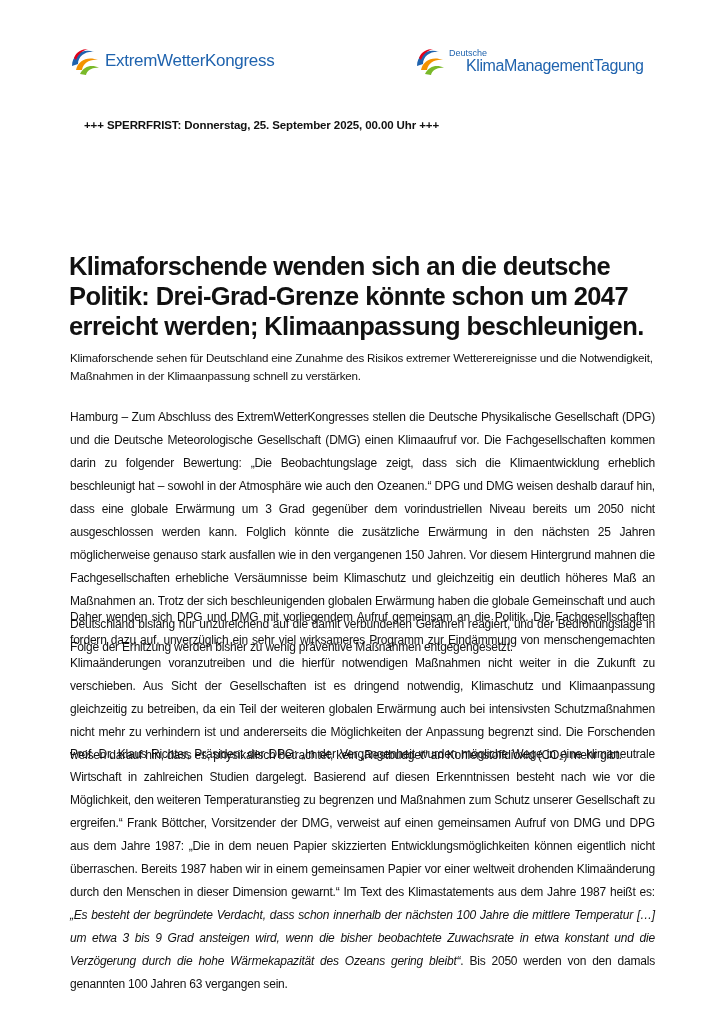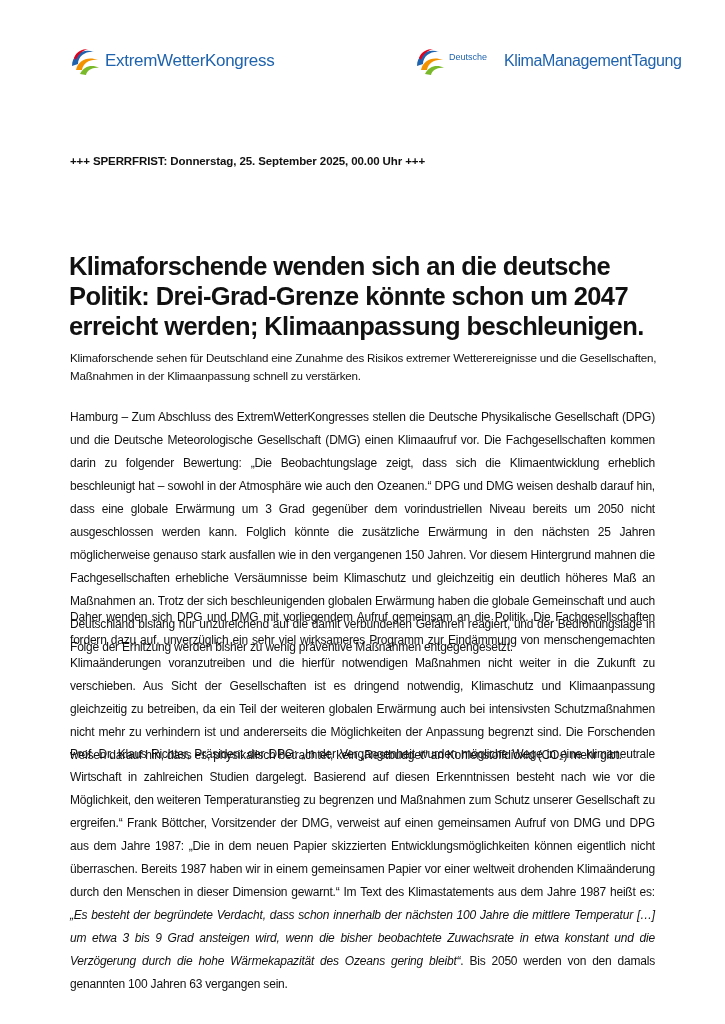--- a/index.html
+++ b/index.html
@@ -3,24 +3,24 @@
 <meta charset="utf-8">
 <style>
   html, body { margin:0; padding:0; background:#ffffff; }
   body { width:725px; height:1024px; position:relative; overflow:hidden; font-family:"Liberation Sans", sans-serif; color:#111; }
   .page { position:absolute; left:0; top:0; width:725px; height:1024px; }
   .logo { position:absolute; display:flex; align-items:center; }
   .logo-left { left:68px; top:44px; }
   .logo-right { left:413px; top:44px; }
   .logo-mark { width:34px; height:34px; }
   .logo-text-1 { font-size:17px; color:#1f63ae; margin-left:3px; letter-spacing:-0.3px; }
-  .logo-right .stack { display:flex; flex-direction:row; margin-left:2px; line-height:1; }
+  .logo-right .stack { display:flex; flex-direction:column; margin-left:2px; line-height:1; }
   .logo-right .small { font-size:9px; color:#1f63ae; }
   .logo-right .big { font-size:16px; color:#1f63ae; letter-spacing:-0.4px;margin-left:17px; }
-  .embargo { position:absolute; left:70px; top:119px; font-size:11.5px; font-weight:bold; letter-spacing:-0.1px;margin-top:36px; }
+  .embargo { position:absolute; left:84px; top:119px; font-size:11.5px; font-weight:bold; letter-spacing:-0.1px; }
   .subtitle { position:absolute; left:70px; top:156px; width:560px; font-size:14.5px; line-height:20px; letter-spacing:-0.3px; }
   .headline { position:absolute; left:69px; top:251px; width:580px; font-size:25.5px; font-weight:bold; line-height:30px; letter-spacing:-0.6px; }
   .lead { position:absolute; left:70px; top:349px; width:590px; font-size:11.6px; line-height:17.5px; letter-spacing:-0.2px; }
   .para { position:absolute; left:70px; width:585px; font-size:12px; line-height:23px; text-align:justify; letter-spacing:-0.2px; }
   .p1 { top:406px; }
   .p2 { top:606px; }
   .p3 { top:743px; }
   b { font-weight:normal; }
   i { }
 </style>
@@ -50,21 +50,21 @@
       <span class="small">Deutsche</span>
       <span class="big">KlimaManagementTagung</span>
     </div>
   </div>
 
   <div class="embargo">+++ SPERRFRIST: Donnerstag, 25. September 2025, 00.00 Uhr +++</div>
 
 
   <h1 class="headline" style="margin:0">Klimaforschende wenden sich an die deutsche Politik: Drei-Grad-Grenze könnte schon um 2047 erreicht werden; Klimaanpassung beschleunigen.</h1>
 
-  <div class="lead">Klimaforschende sehen für Deutschland eine Zunahme des Risikos extremer Wetterereignisse und die Gesellschaften, Maßnahmen in der Klimaanpassung schnell zu verstärken.</div>
+  <div class="lead">Klimaforschende sehen für Deutschland eine Zunahme des Risikos extremer Wetterereignisse und die Notwendigkeit, Maßnahmen in der Klimaanpassung schnell zu verstärken.</div>
 
   <p class="para p1" style="margin:0">Hamburg – Zum Abschluss des ExtremWetterKongresses stellen die Deutsche Physikalische Gesellschaft (DPG) und die Deutsche Meteorologische Gesellschaft (DMG) einen Klimaaufruf vor. Die Fachgesellschaften kommen darin zu folgender Bewertung: „Die Beobachtungslage zeigt, dass sich die Klimaentwicklung erheblich beschleunigt hat – sowohl in der Atmosphäre wie auch den Ozeanen.“ DPG und DMG weisen deshalb darauf hin, dass eine globale Erwärmung um 3 Grad gegenüber dem vorindustriellen Niveau bereits um 2050 nicht ausgeschlossen werden kann. Folglich könnte die zusätzliche Erwärmung in den nächsten 25 Jahren möglicherweise genauso stark ausfallen wie in den vergangenen 150 Jahren. Vor diesem Hintergrund mahnen die Fachgesellschaften erhebliche Versäumnisse beim Klimaschutz und gleichzeitig ein deutlich höheres Maß an Maßnahmen an. Trotz der sich beschleunigenden globalen Erwärmung haben die globale Gemeinschaft und auch Deutschland bislang nur unzureichend auf die damit verbundenen Gefahren reagiert, und der Bedrohungslage in Folge der Erhitzung werden bisher zu wenig präventive Maßnahmen entgegengesetzt.</p>
 
   <p class="para p2" style="margin:0">Daher wenden sich DPG und DMG mit vorliegendem Aufruf gemeinsam an die Politik. Die Fachgesellschaften fordern dazu auf, unverzüglich ein sehr viel wirksameres Programm zur Eindämmung von menschengemachten Klimaänderungen voranzutreiben und die hierfür notwendigen Maßnahmen nicht weiter in die Zukunft zu verschieben. Aus Sicht der Gesellschaften ist es dringend notwendig, Klimaschutz und Klimaanpassung gleichzeitig zu betreiben, da ein Teil der weiteren globalen Erwärmung auch bei intensivsten Schutzmaßnahmen nicht mehr zu verhindern ist und andererseits die Möglichkeiten der Anpassung begrenzt sind. Die Forschenden weisen darauf hin, dass es, physikalisch betrachtet, kein „Restbudget“ an Kohlenstoffdioxid (CO₂) mehr gibt.</p>
 
   <p class="para p3" style="margin:0"><b>Prof. Dr. Klaus Richter, Präsident der DPG</b><span>: „In der Vergangenheit wurden mögliche Wege in eine klimaneutrale Wirtschaft in zahlreichen Studien dargelegt. Basierend auf diesen Erkenntnissen besteht nach wie vor die Möglichkeit, den weiteren Temperaturanstieg zu begrenzen und Maßnahmen zum Schutz unserer Gesellschaft zu ergreifen.“ </span><b>Frank Böttcher, Vorsitzender der DMG</b><span>, verweist auf einen gemeinsamen Aufruf von DMG und DPG aus dem Jahre 1987: „Die in dem neuen Papier skizzierten Entwicklungsmöglichkeiten können eigentlich nicht überraschen. Bereits 1987 haben wir in einem gemeinsamen Papier vor einer weltweit drohenden Klimaänderung durch den Menschen in dieser Dimension gewarnt.“ Im Text des Klimastatements aus dem Jahre 1987 heißt es: </span><i>„Es besteht der begründete Verdacht, dass schon innerhalb der nächsten 100 Jahre die mittlere Temperatur […] um etwa 3 bis 9 Grad ansteigen wird, wenn die bisher beobachtete Zuwachsrate in etwa konstant und die Verzögerung durch die hohe Wärmekapazität des Ozeans gering bleibt“</i><span>. Bis 2050 werden von den damals genannten 100 Jahren 63 vergangen sein.</span></p>
 
 </div>
 
 </body></html>

